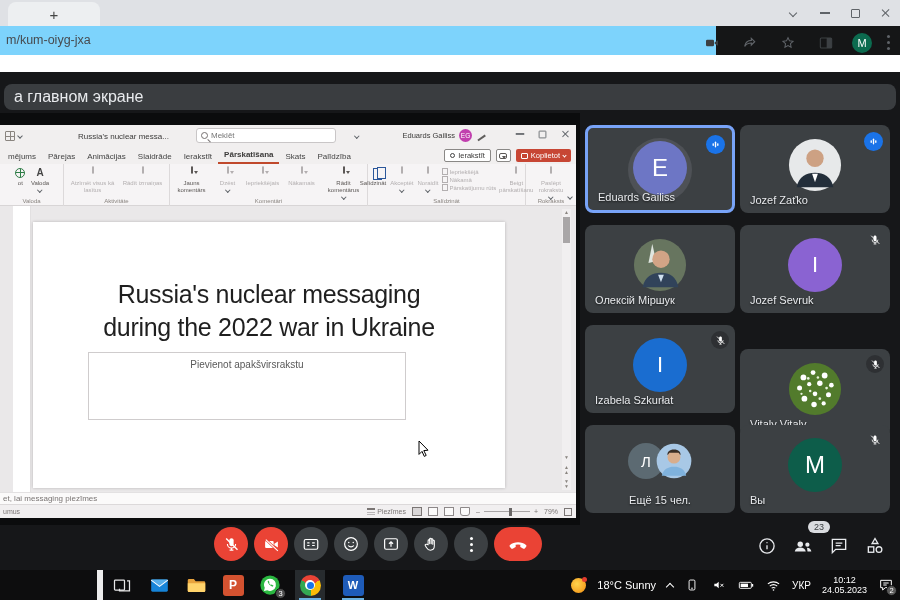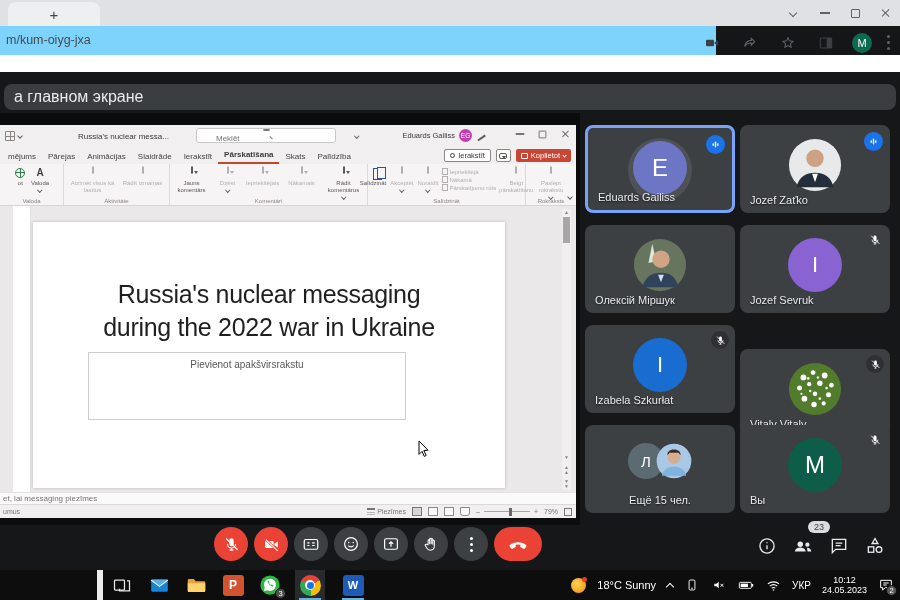--- a/index.html
+++ b/index.html
@@ -34,21 +34,21 @@
 
   
   #ppt{left:0;top:125px;width:576px;height:393px;background:#f1efef;font-size:8px;color:#444;}
   #ppt-titlebar{left:0;top:0;width:576px;height:22px;background:#f1efef;display:flex;align-items:center;gap:42px;}
   .qat{display:flex;align-items:center;gap:3px;margin-left:5px;}
   .qat-grid{width:10px;height:10px;border:1px solid #8a8580;border-radius:1px;
     background:linear-gradient(#8a8580,#8a8580) 50% 0/1px 100% no-repeat,linear-gradient(#8a8580,#8a8580) 0 50%/100% 1px no-repeat;}
   #ppt-title{margin-left:14px;font-size:8px;color:#3b3a39;white-space:nowrap;}
   #ppt-saved{margin-left:5px;font-size:8px;color:#605e5c;white-space:nowrap;}
   #ppt-search{position:absolute;left:196px;top:3px;width:140px;height:15px;background:#fff;border:1px solid #c9c6c7;
-    border-radius:3px;display:flex;align-items:center;padding:0 4px;gap:3px;flex-direction:column;}
+    border-radius:3px;display:flex;align-items:center;padding:0 4px;gap:3px;}
   #ppt-search input{border:none;outline:none;width:100px;font-size:8px;color:#767171;background:transparent;}
   .srch{width:7px;height:7px;border:1.2px solid #767171;border-radius:50%;position:relative;}
   .srch::after{content:"";position:absolute;left:6px;top:6px;width:4px;height:1.2px;background:#767171;transform:rotate(45deg);transform-origin:0 0;}
   #ppt-user{position:absolute;right:90px;top:4px;display:flex;align-items:center;gap:4px;}
   #ppt-user .nm{font-size:7.5px;color:#3b3a39;}
   #eg-av{width:13px;height:13px;border-radius:50%;background:#c13fae;color:#fff;font-size:6.5px;display:flex;align-items:center;justify-content:center;}
   .pen{width:10px;height:10px;position:relative;}
   .pen::before{content:"";position:absolute;left:1px;top:6px;width:9px;height:1.6px;background:#605e5c;transform:rotate(-35deg);}
   #ppt-ctl{position:absolute;right:6px;top:4px;display:flex;gap:13px;align-items:center;}
   #ppt-ctl .ico-min,#ppt-ctl .ico-rest{transform:scale(.85);}

